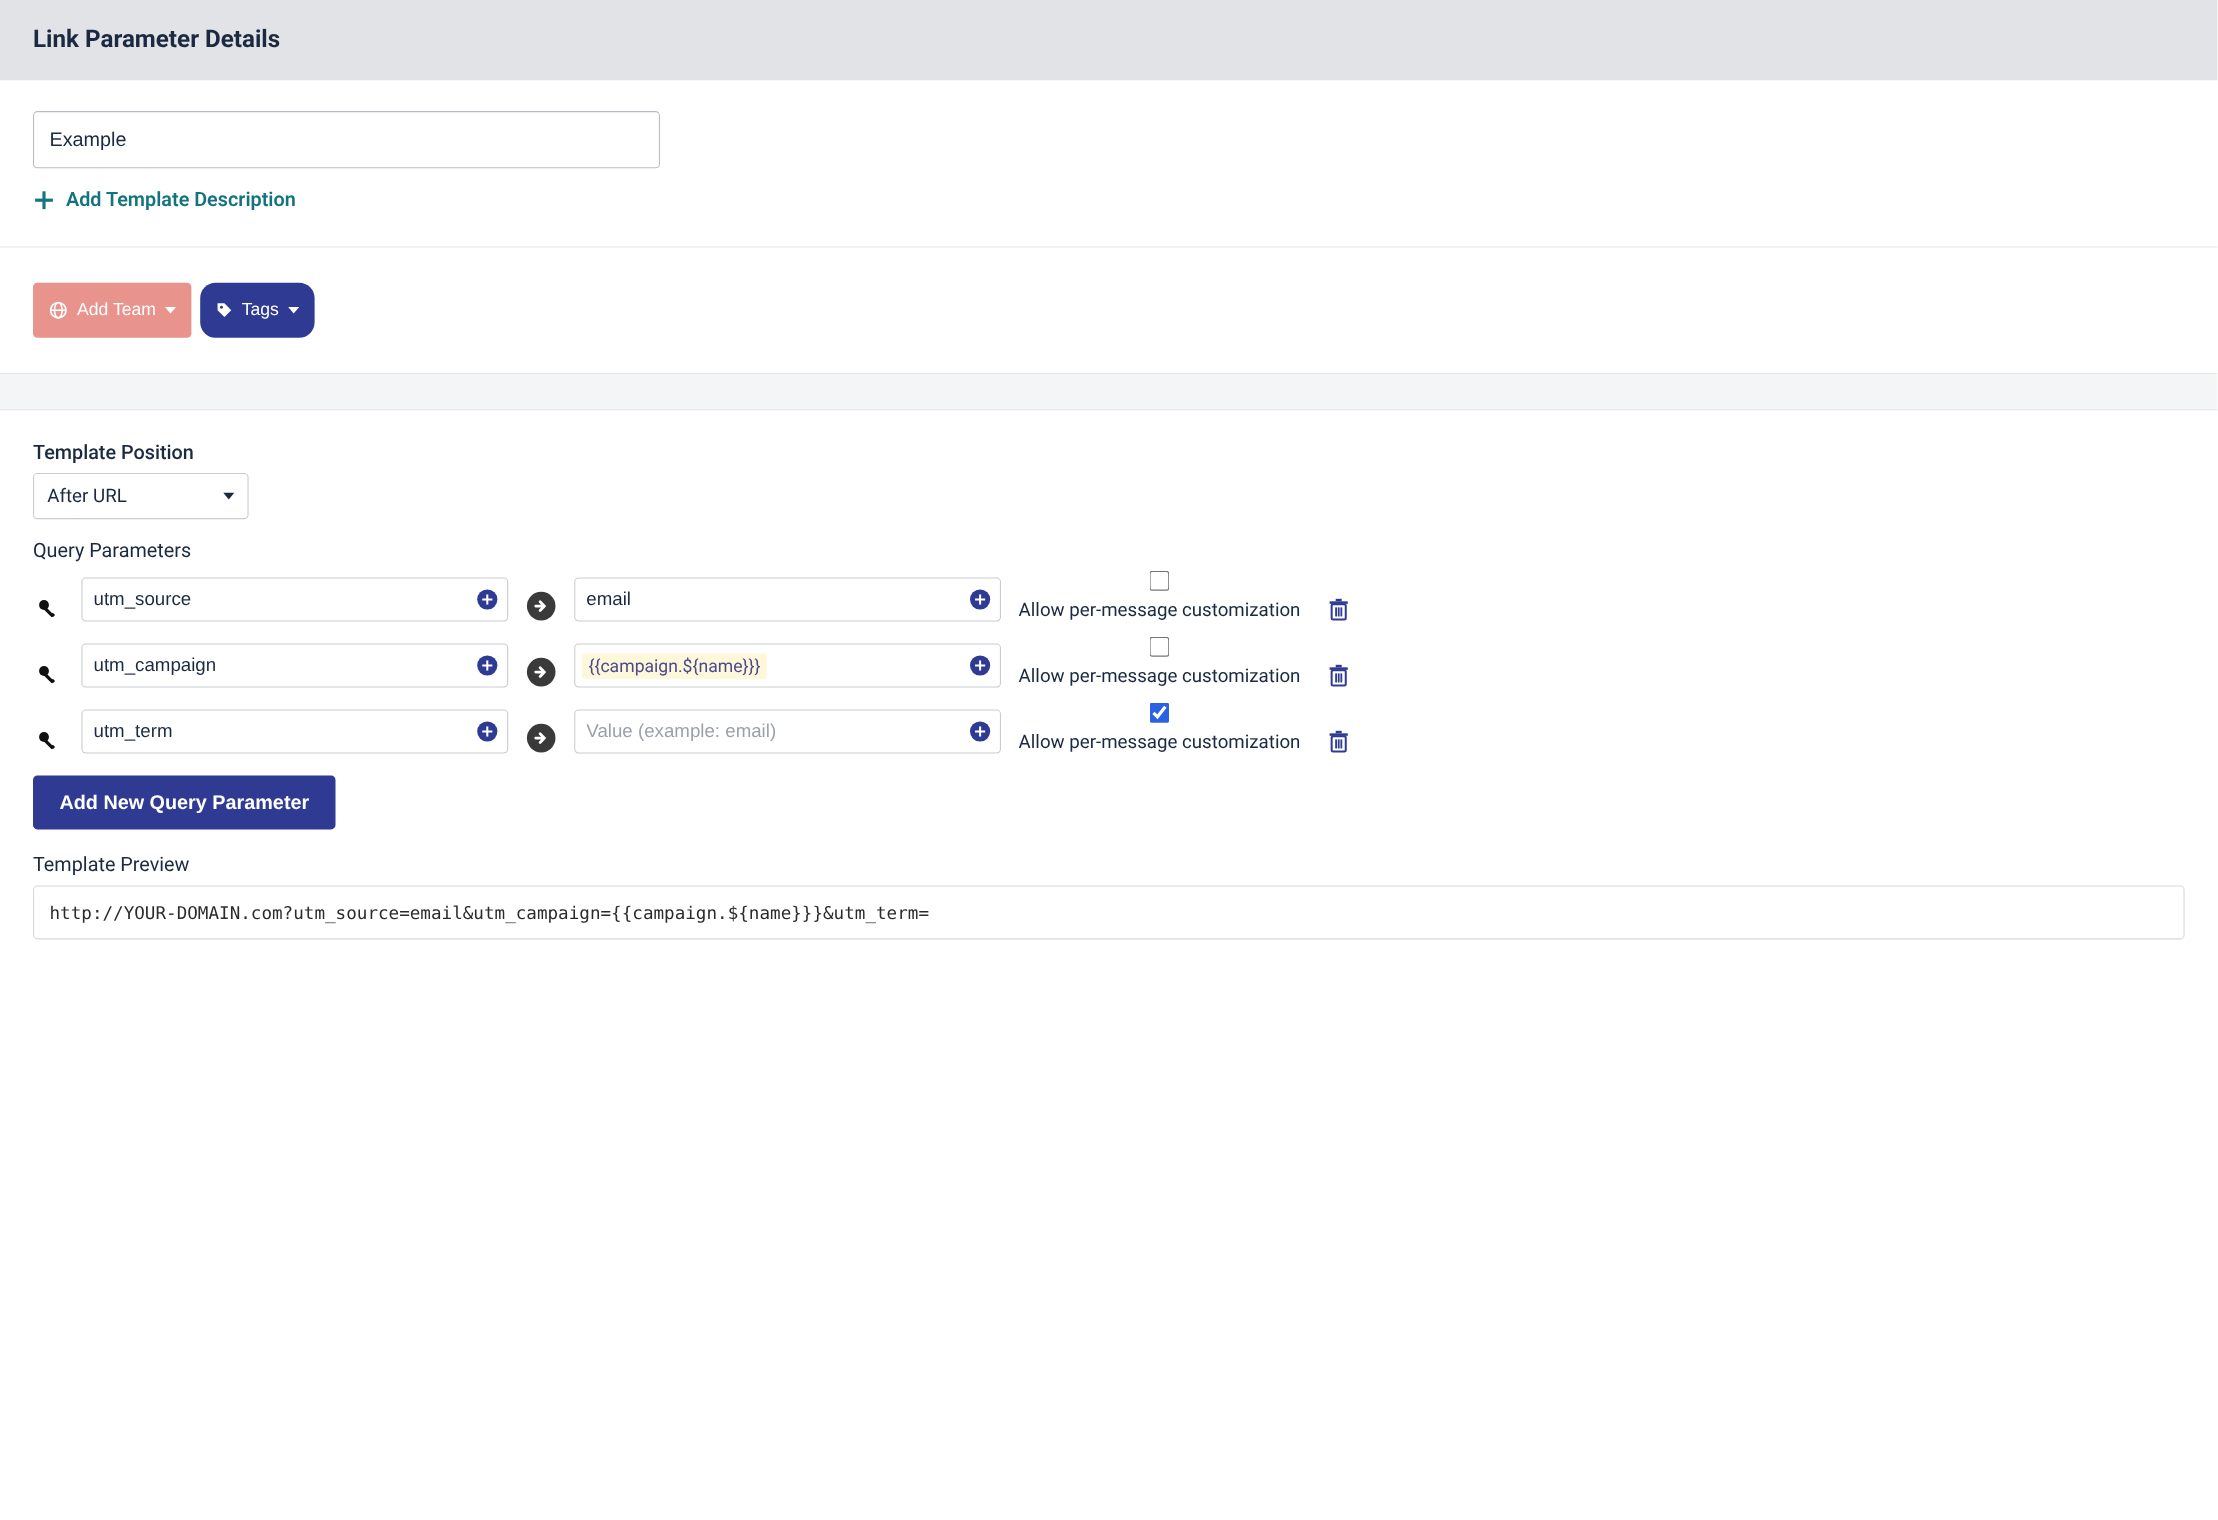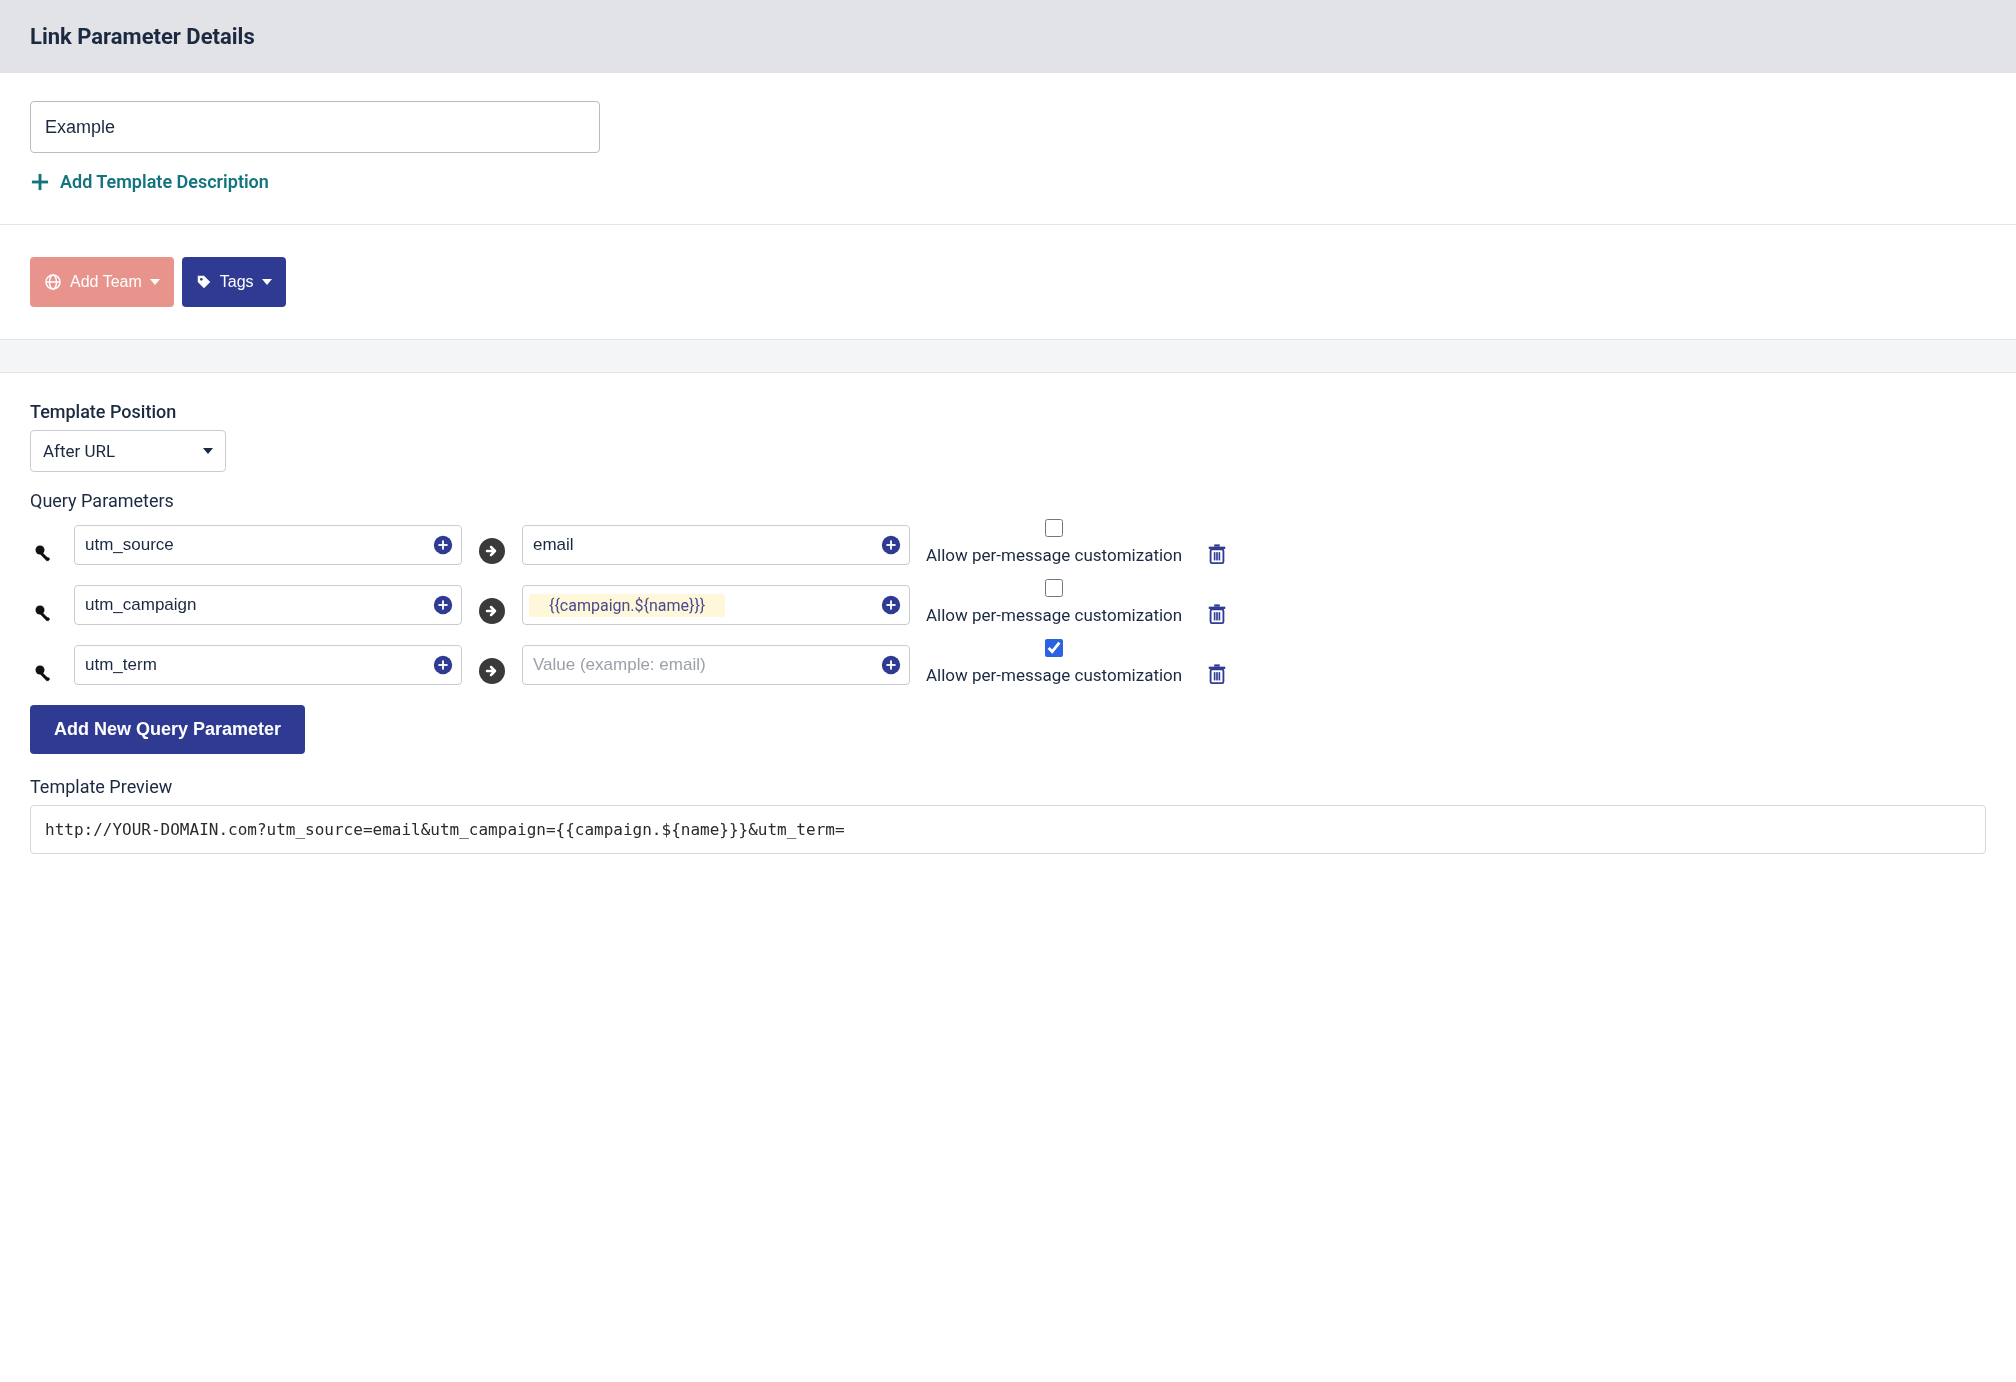--- a/index.html
+++ b/index.html
@@ -63,21 +63,21 @@
     align-items: center;
     gap: 8px;
     padding: 16px 14px;
     border-radius: 4px;
     font-size: 16px;
     font-weight: 500;
     cursor: pointer;
     border: none;
   }
   .btn-pink { background: #e8948d; color: #fff; }
-  .btn-indigo { background: #2f3b92; color: #fff; }
+  .btn-indigo { background: #2f3b92; color: #fff; border-radius: 14px; }
   .btn-primary {
     background: #2f3b92;
     color: #fff;
     font-weight: 600;
     padding: 14px 24px;
     font-size: 18px;
     border-radius: 4px;
   }
   .caret-down {
     width: 0; height: 0;
@@ -126,21 +126,21 @@
     height: 40px;
     border: 1px solid #c9ccd2;
     border-radius: 4px;
     padding: 0 40px 0 6px;
     display: flex;
     align-items: center;
   }
   .token-chip {
     background: #fff7d9;
     color: #4a4a8f;
-    padding: 2px 20px;
+    padding: 2px 6px;
     font-size: 16px;
     border-radius: 2px;
   }
   .plus-circle {
     position: absolute;
     right: 8px;
     top: 50%;
     transform: translateY(-50%);
     width: 22px;
     height: 22px;

